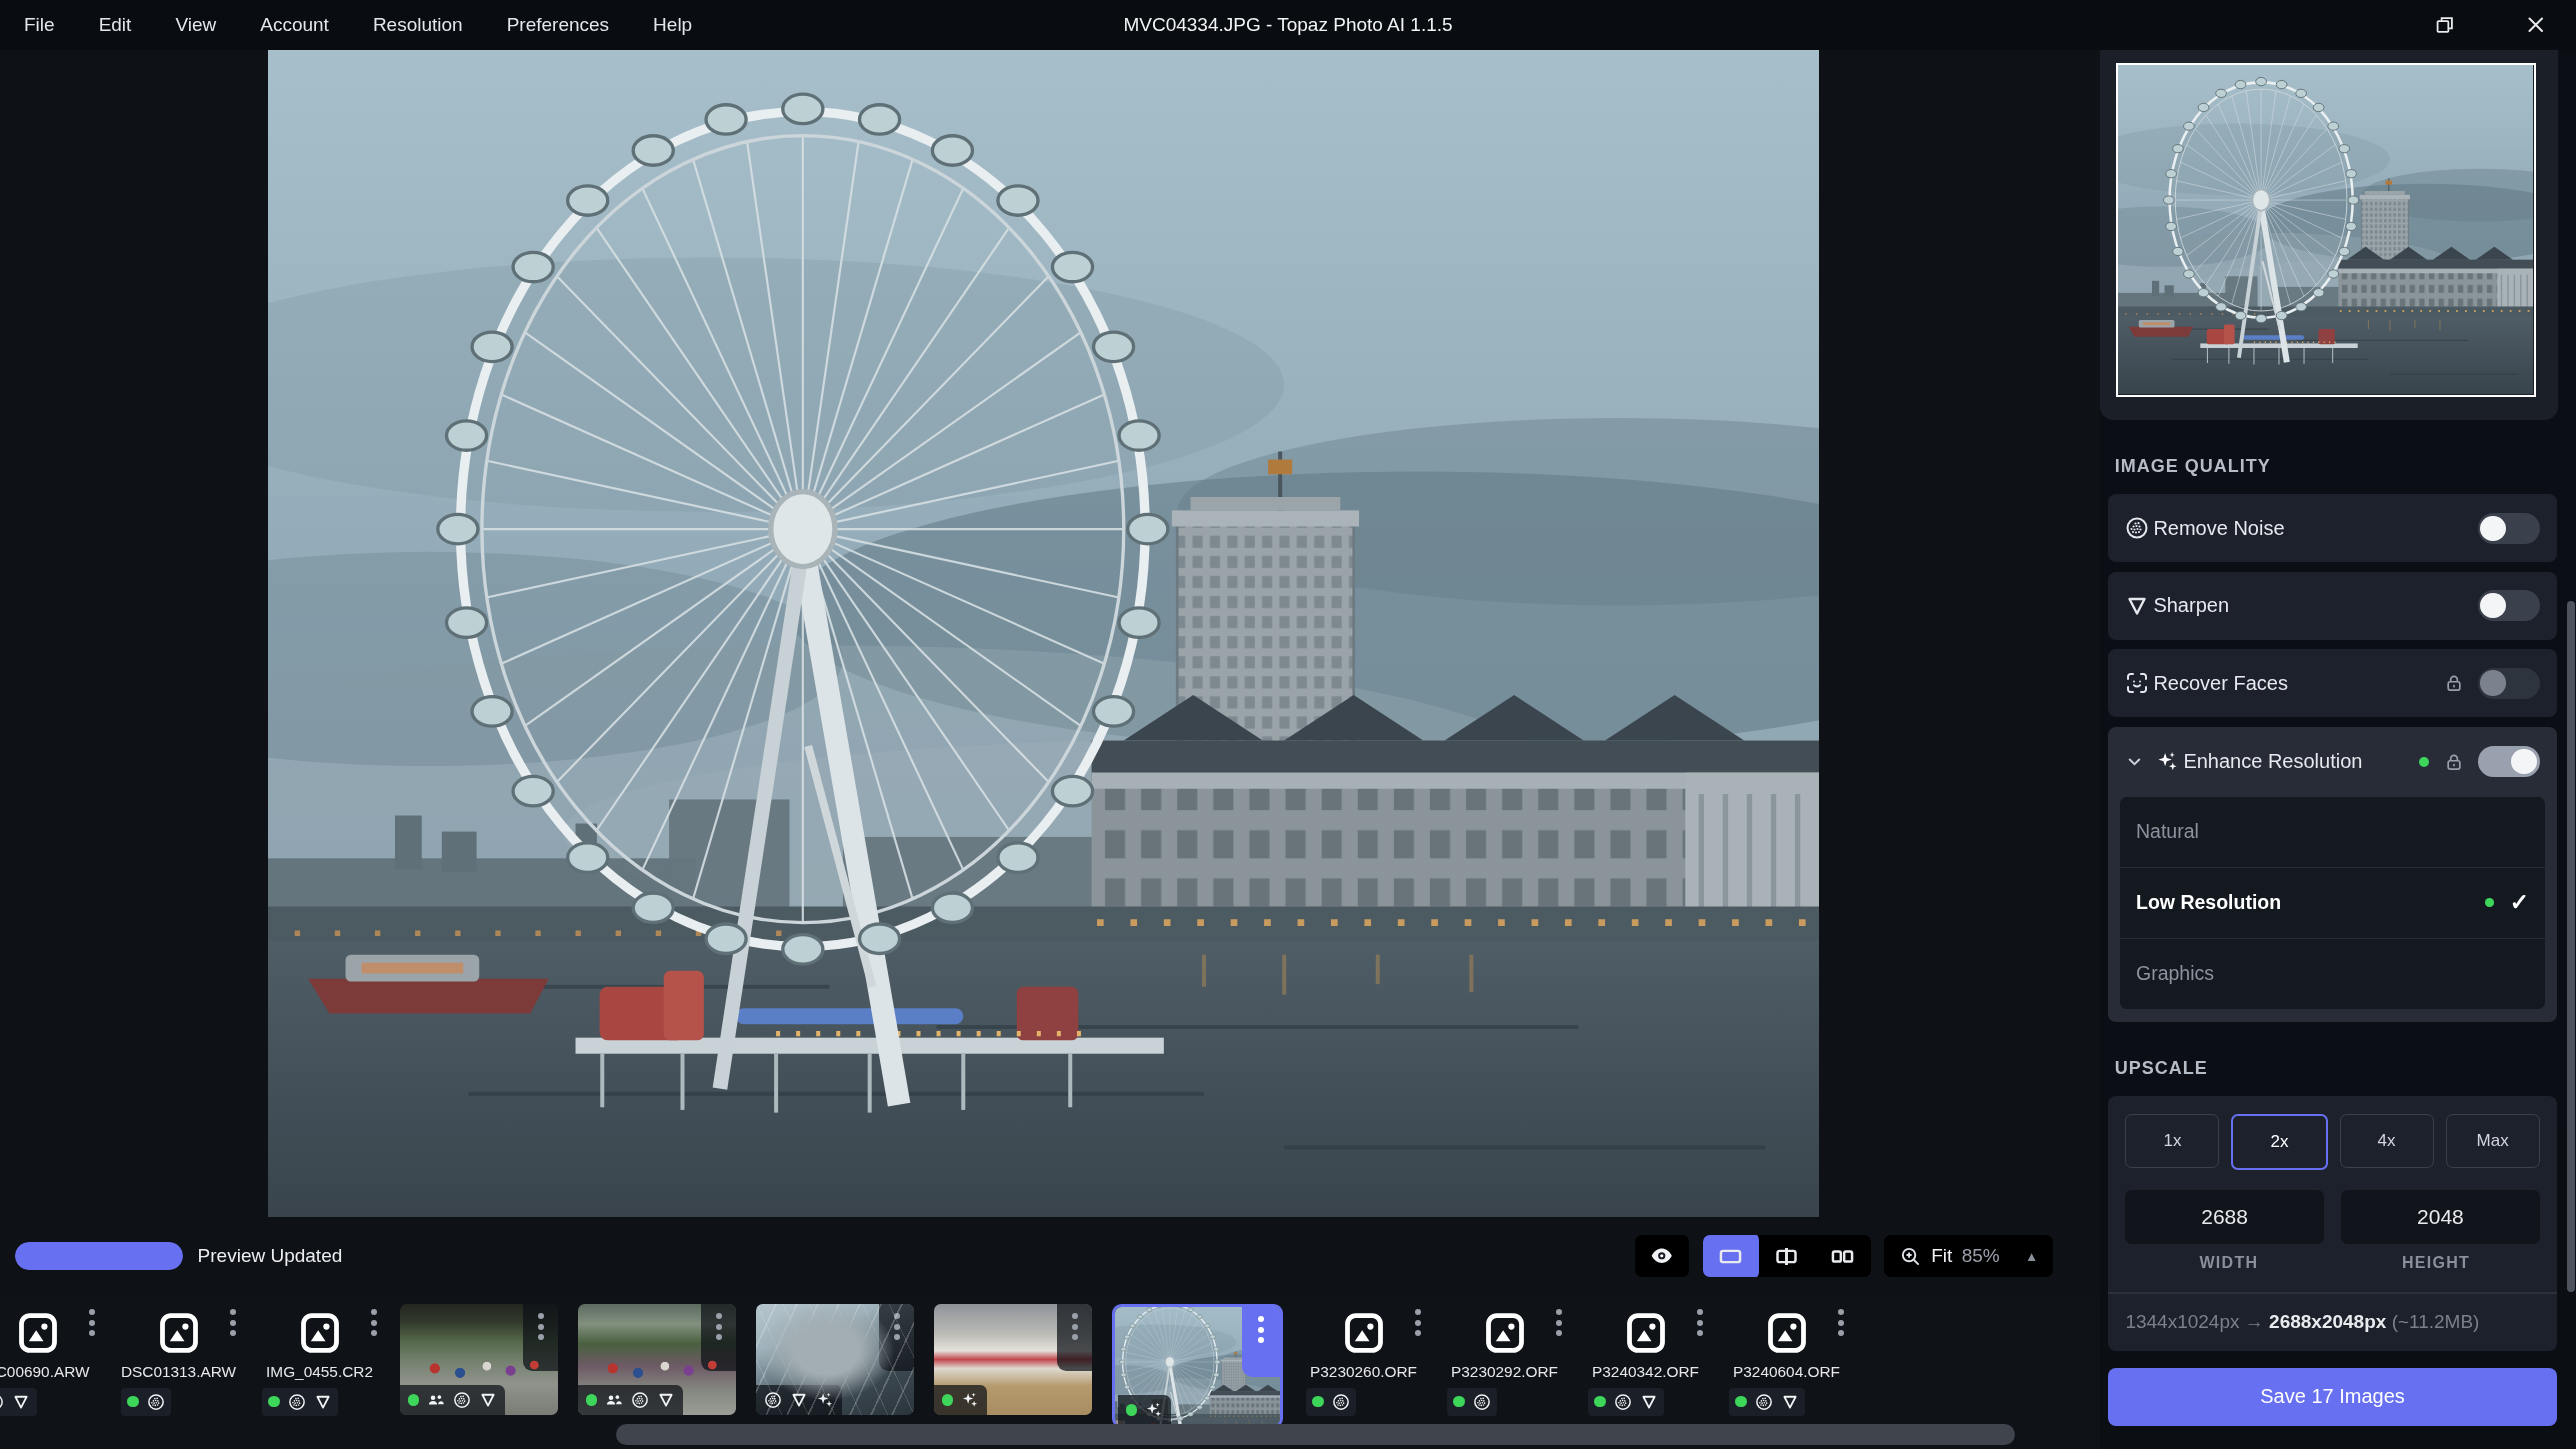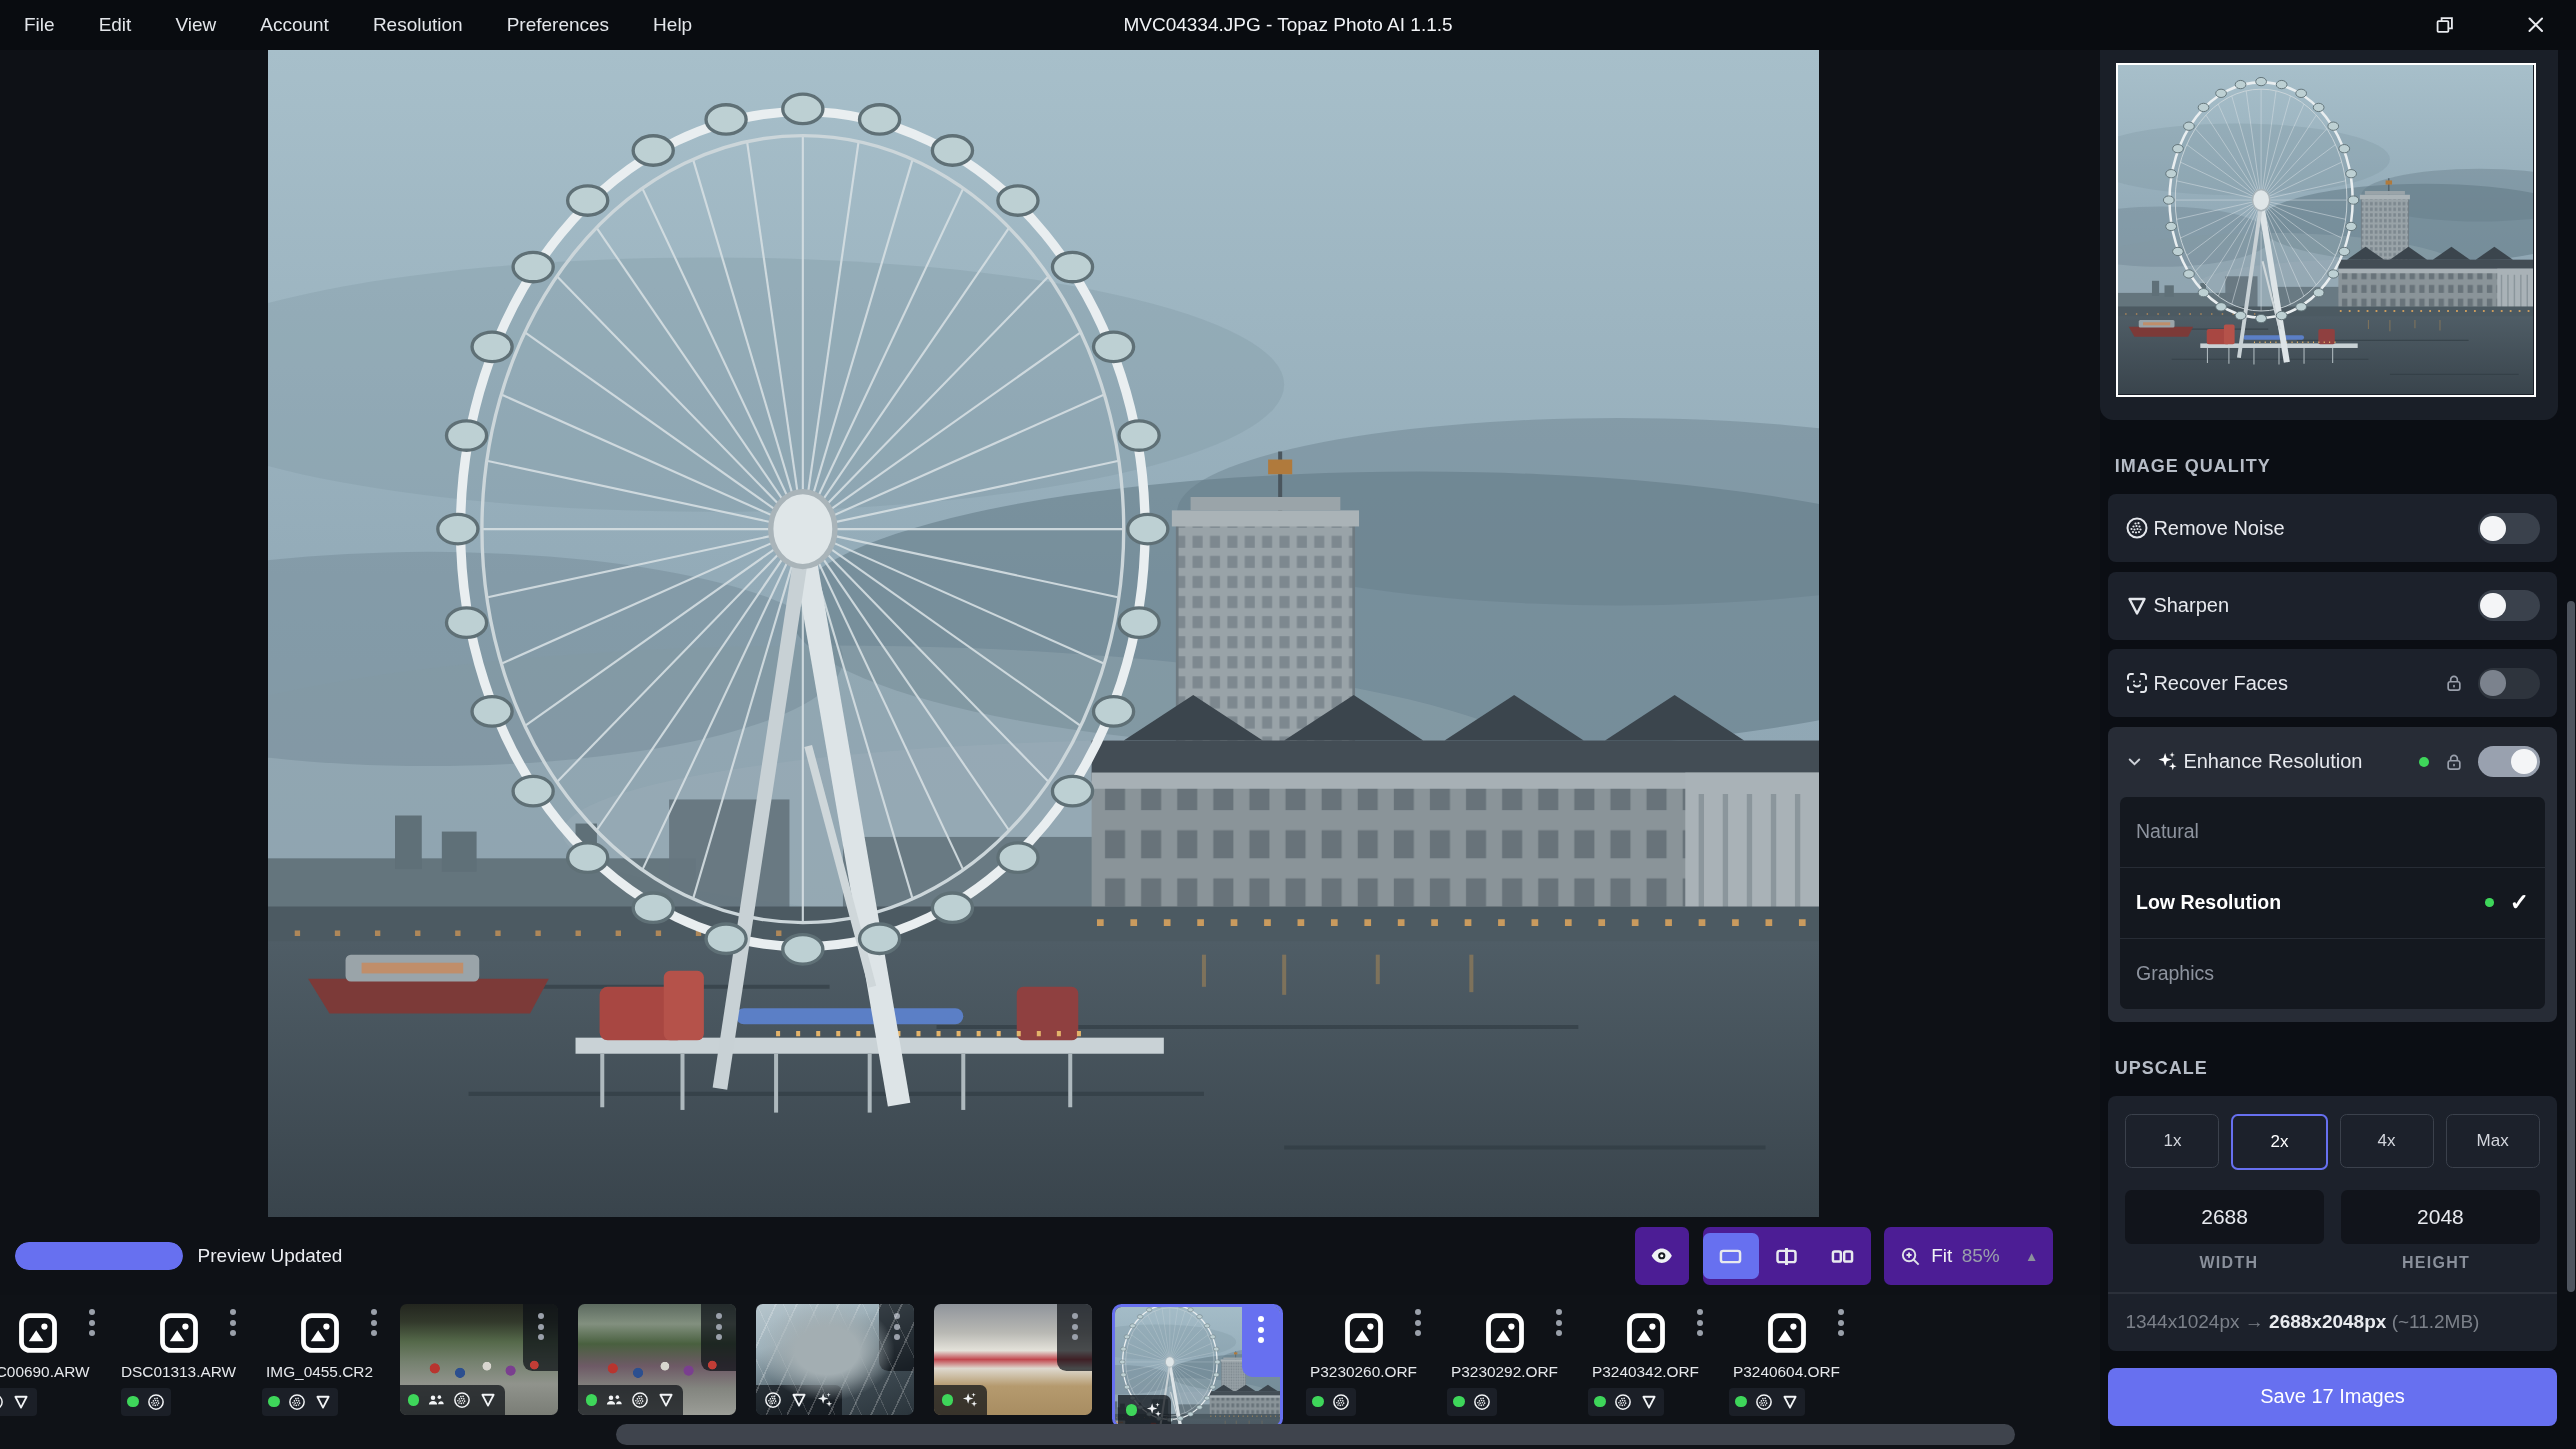--- a/index.html
+++ b/index.html
@@ -20,21 +20,21 @@
   .main-col{position:absolute;left:0;top:50px;width:2100px;height:1399px;background:#0e1116;}
   .canvas{position:relative;width:2100px;height:1167px;overflow:hidden;}
   .photo{position:absolute;left:268px;top:0;width:1551px;height:1167px;}
 
   
   .statusbar{position:relative;width:2100px;height:78px;display:flex;align-items:center;background:#0e1116;}
   .progress{margin-left:14.8px;width:168px;height:28px;border-radius:14px;background:#191d26;overflow:hidden;}
   .progress .fill{height:100%;border-radius:14px;background:#6770f0;}
   .progress-label{margin-left:14.8px;font-size:19px;color:#eceef2;}
   .sb-right{position:absolute;right:47px;display:flex;align-items:center;gap:13.4px;}
-  .sb-card{background:#4c1d95;border-radius:6.7px;height:58px;display:flex;align-items:center;}
+  .sb-card{background:#000000;border-radius:6.7px;height:42px;display:flex;align-items:center;}
   .eye-btn{width:54px;justify-content:center;}
   .eye-btn svg{width:25.5px;height:25.5px;color:#f0f2f5;}
   .seg{overflow:hidden;}
   .seg .opt{width:56px;height:46px;display:flex;align-items:center;justify-content:center;color:#e8eaee;}
   .seg .opt svg{width:27px;height:27px;}
   .seg .opt.sel{background:#6770f0;border-radius:6.7px;}
   .zoomctl{width:169px;padding:0 14.8px;box-sizing:border-box;gap:9.4px;}
   .zoomctl svg{width:23px;height:23px;color:#dfe2e8;}
   .fit{font-size:19px;color:#f1f3f6;}
   .zoomval{font-size:19px;color:#9aa0ab;}

